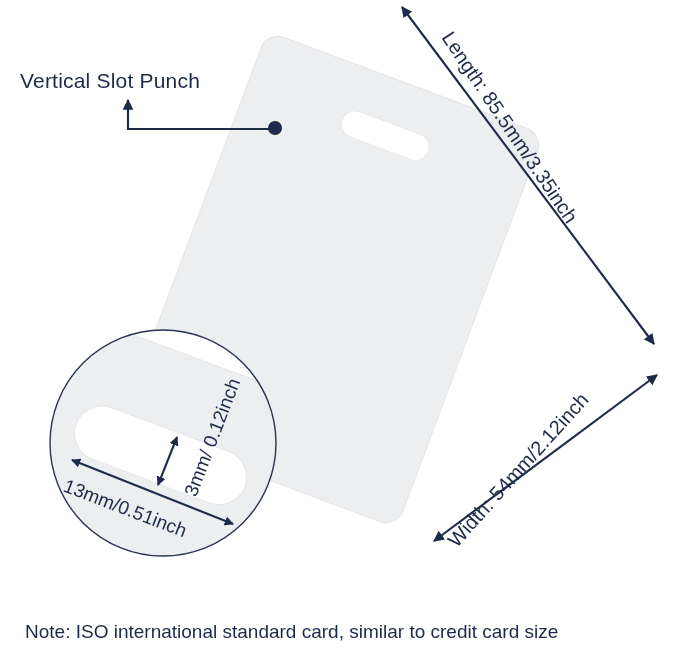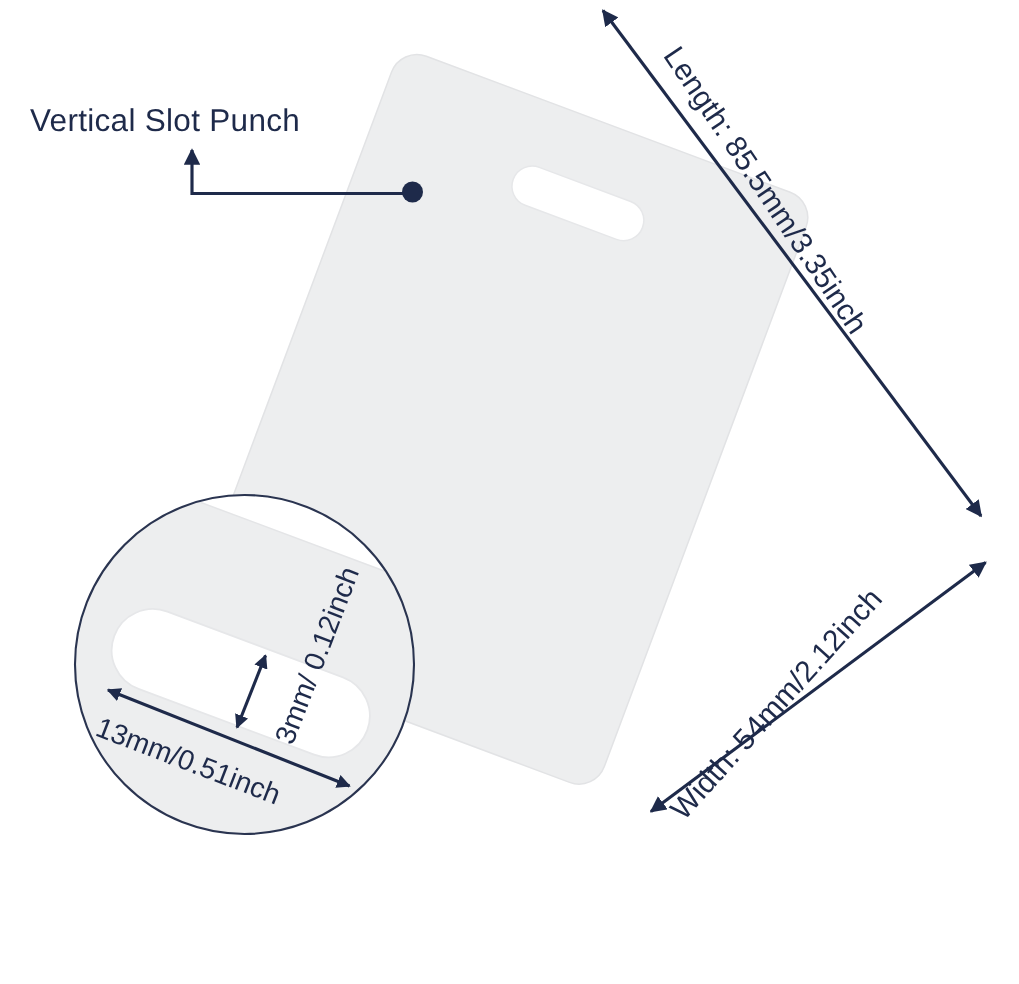--- a/index.html
+++ b/index.html
@@ -143,14 +143,15 @@
   <div class="callout-label" style="left:20px; top:70px;">Vertical Slot Punch</div>
 
   <div class="dim-label" id="length-label">Length: 85.5mm/3.35inch</div>
 
   <div class="dim-label" id="width-label">Width: 54mm/2.12inch</div>
 
   <div class="dim-label" id="slot-len-label">13mm/0.51inch</div>
 
   <div class="dim-label" id="slot-wid-label">3mm/ 0.12inch</div>
 
+  <div class="note-text">Note: ISO international standard card, similar to credit card size</div>
 
 </div>
 
 </body></html>

